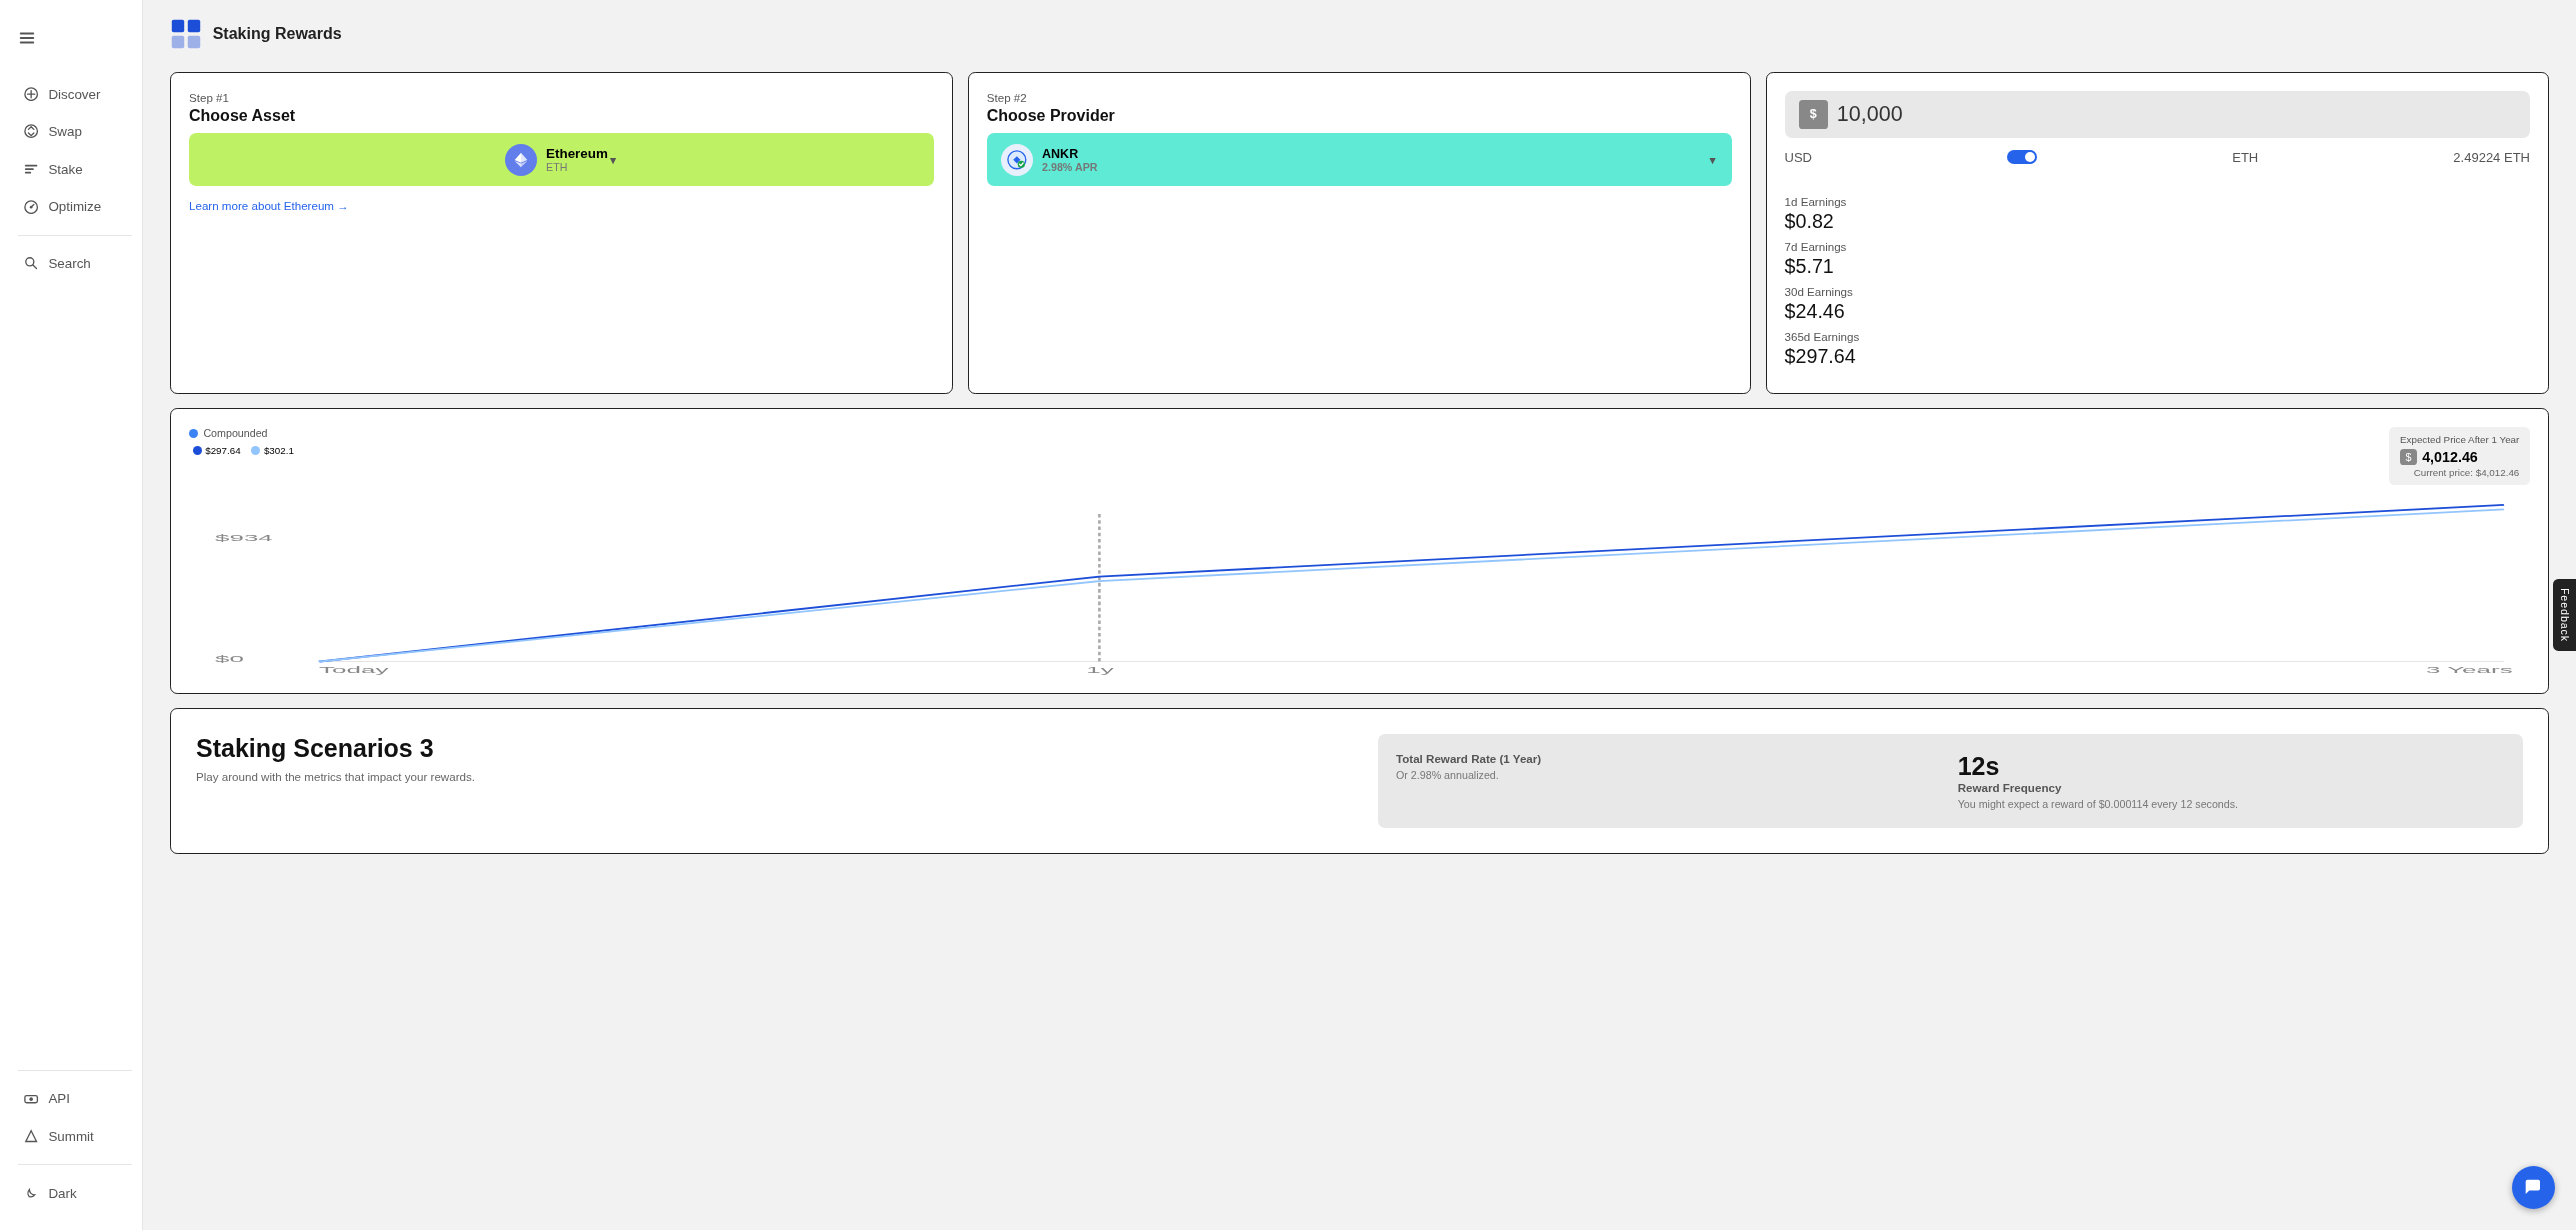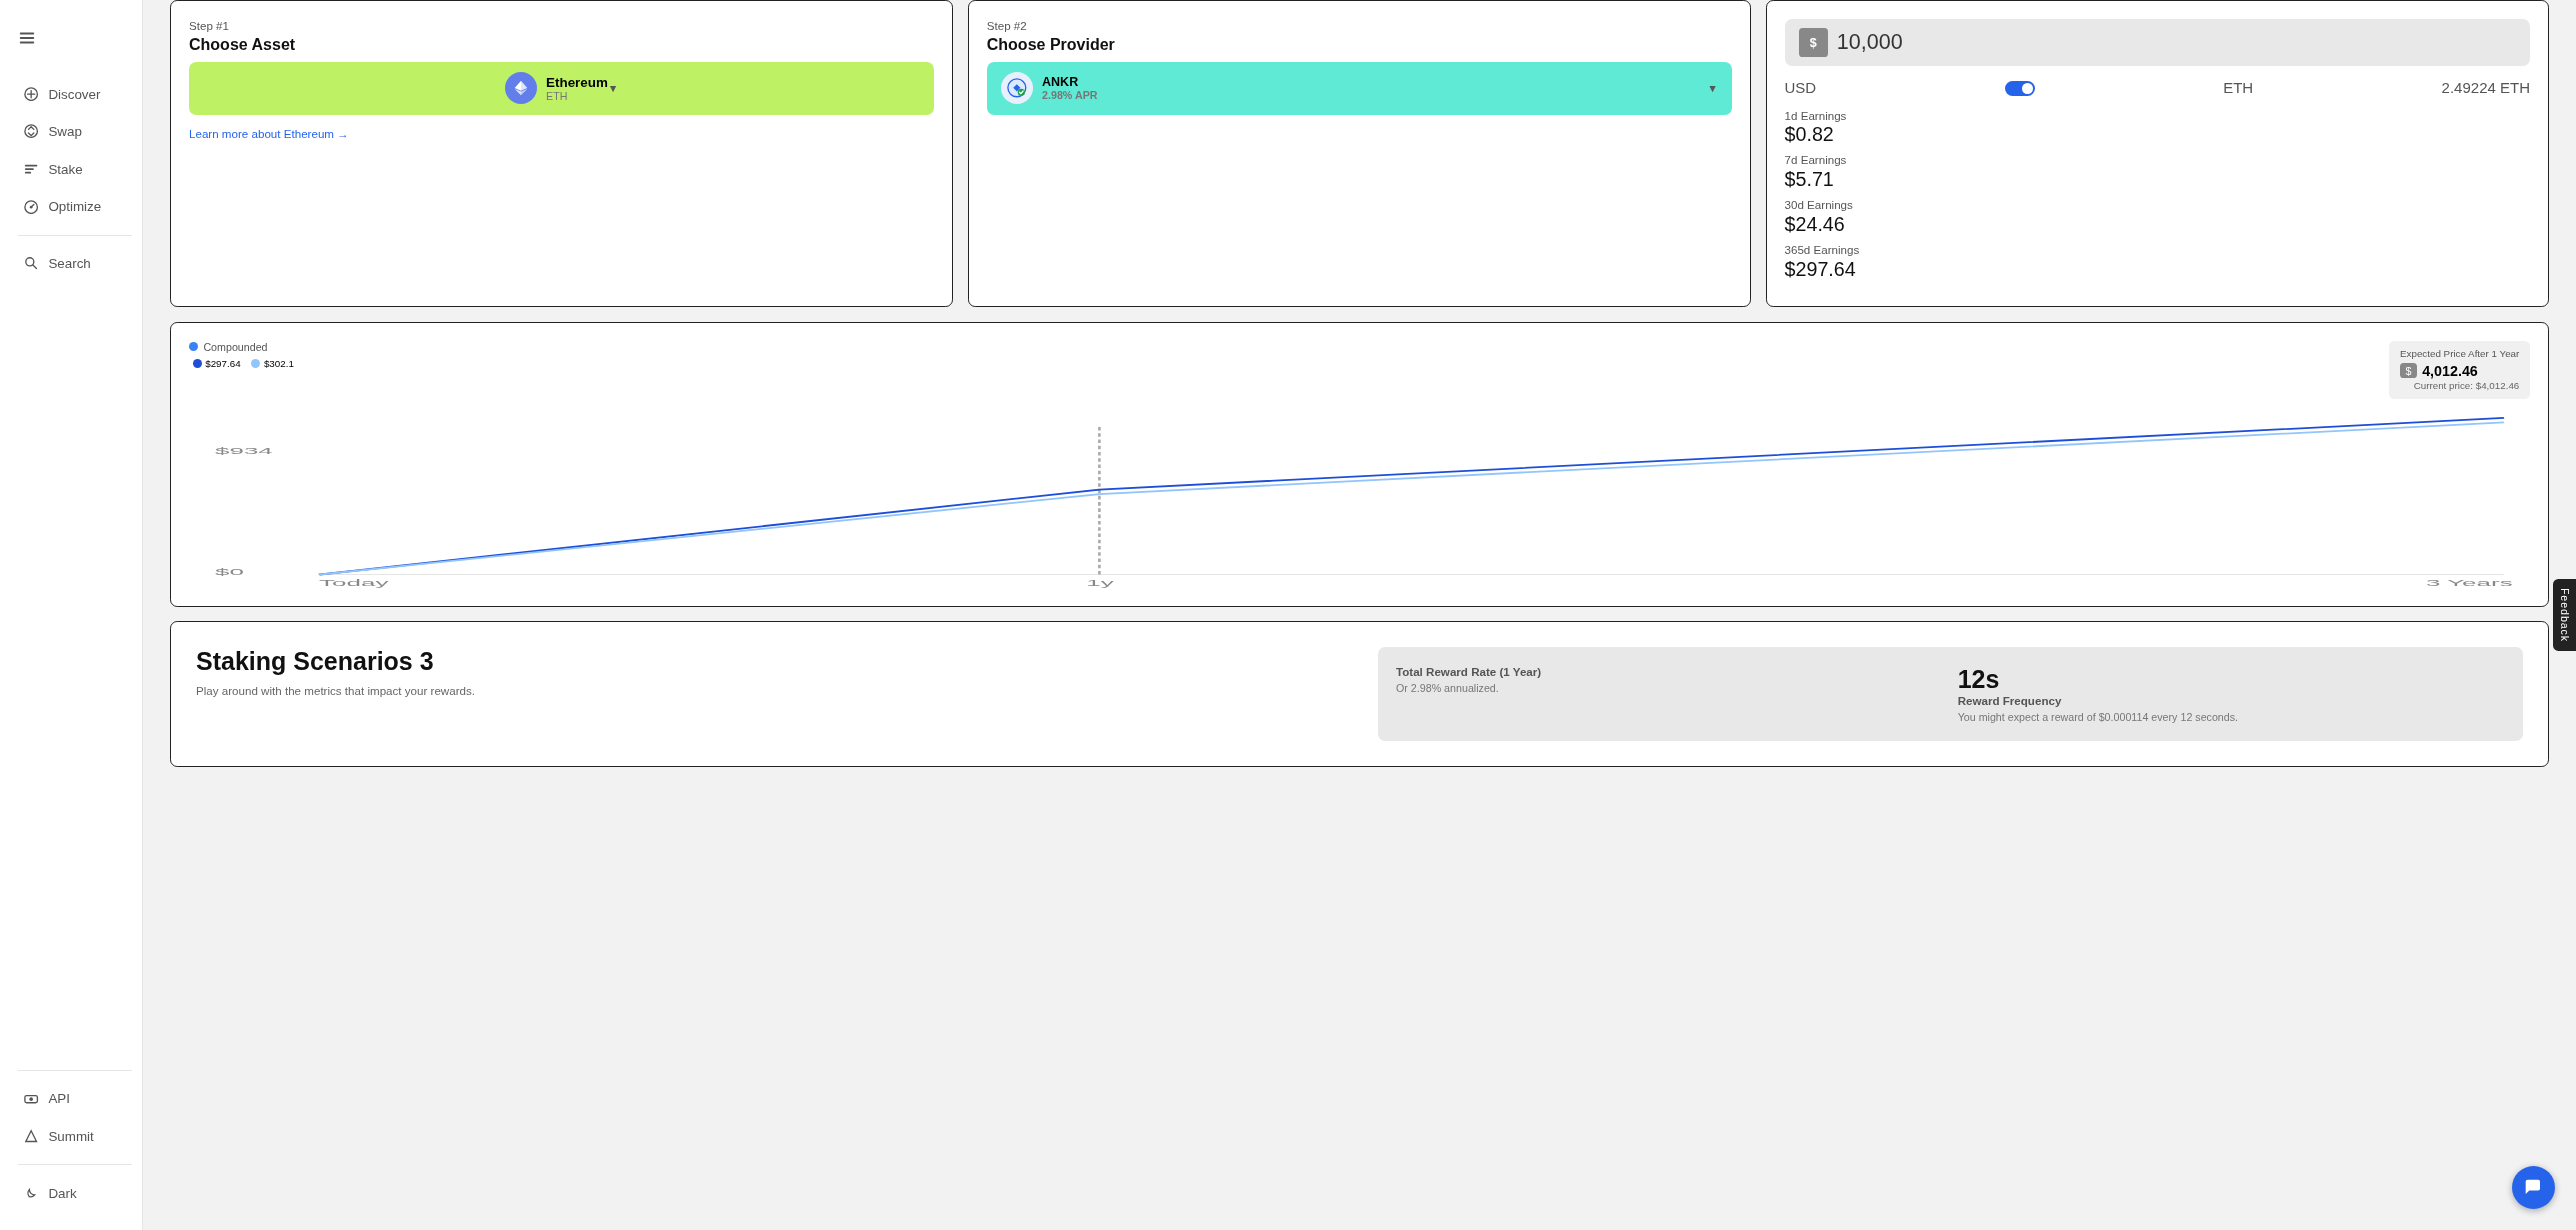--- a/index.html
+++ b/index.html
@@ -158,23 +158,23 @@
       width: 29px; height: 29px;
       border-radius: 3.6px;
       display: flex; align-items: center; justify-content: center;
       font-weight: bold; font-size: 12.5px;
     }
     .amount-value { font-size: 21.5px; font-weight: 300; color: #333; flex: 1; }
 
     .currency-toggle-row {
       display: flex;
       justify-content: space-between;
-      align-items: flex-end;
-      margin-bottom: 13px;
-      font-size: 15px;
+      align-items: flex-start;
+      margin-bottom: 30px;
+      font-size: 13px;
       color: #555;
     }
     .toggle-switch {
       display: inline-flex;
       align-items: center;
       gap: 5.4px;
     }
     .toggle-pill {
       width: 30px; height: 14.3px;
       background: #2563eb;
@@ -407,20 +407,31 @@
             <path d="M12 10A6 6 0 016 4a6 6 0 000 8 6 6 0 006-2z" stroke="#555" stroke-width="1.5"></path>
           </svg>
       </div>
       <span>Dark</span>
     </div>
   </div>
 </nav>
 
 <main class="main">
 
+  <div class="header">
+    <div class="logo">
+      <svg width="32" height="32" viewBox="0 0 36 36" fill="none">
+        <rect x="2" y="2" width="14" height="14" rx="2" fill="#1d4ed8"></rect>
+        <rect x="20" y="2" width="14" height="14" rx="2" fill="#1d4ed8"></rect>
+        <rect x="2" y="20" width="14" height="14" rx="2" fill="#1d4ed8" opacity="0.4"></rect>
+        <rect x="20" y="20" width="14" height="14" rx="2" fill="#1d4ed8" opacity="0.4"></rect>
+      </svg>
+    </div>
+    <h1 class="header-title">Staking Rewards</h1>
+  </div>
 
   <div class="cards-row">
 
     <div class="card">
       <div class="step-label">Step #1</div>
       <div class="step-title">Choose Asset</div>
       <div class="asset-selector">
         <div class="asset-info">
           <div class="asset-icon">
             <svg width="18" height="18" viewBox="0 0 20 20" fill="none">

